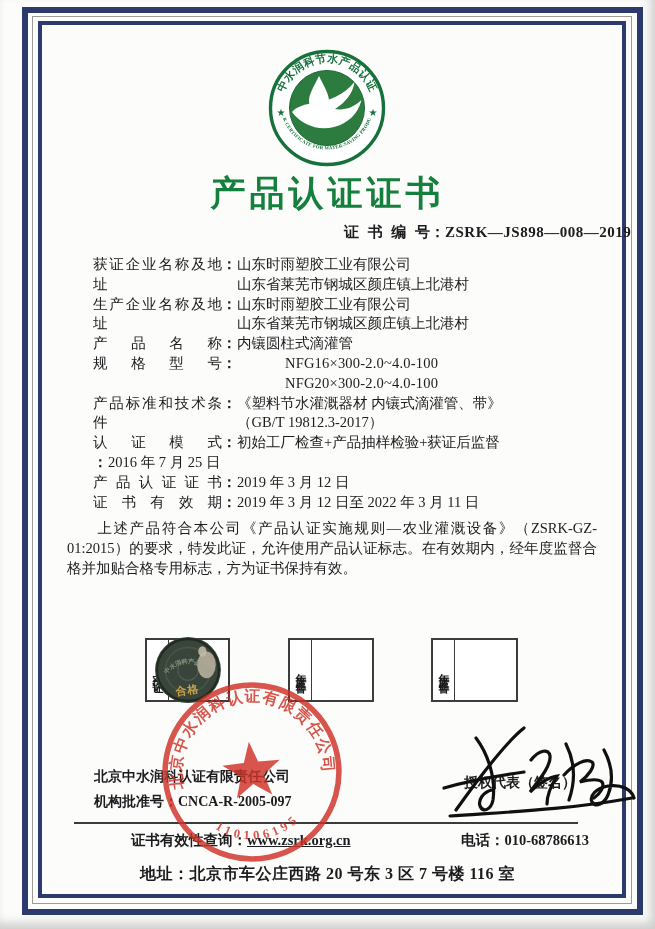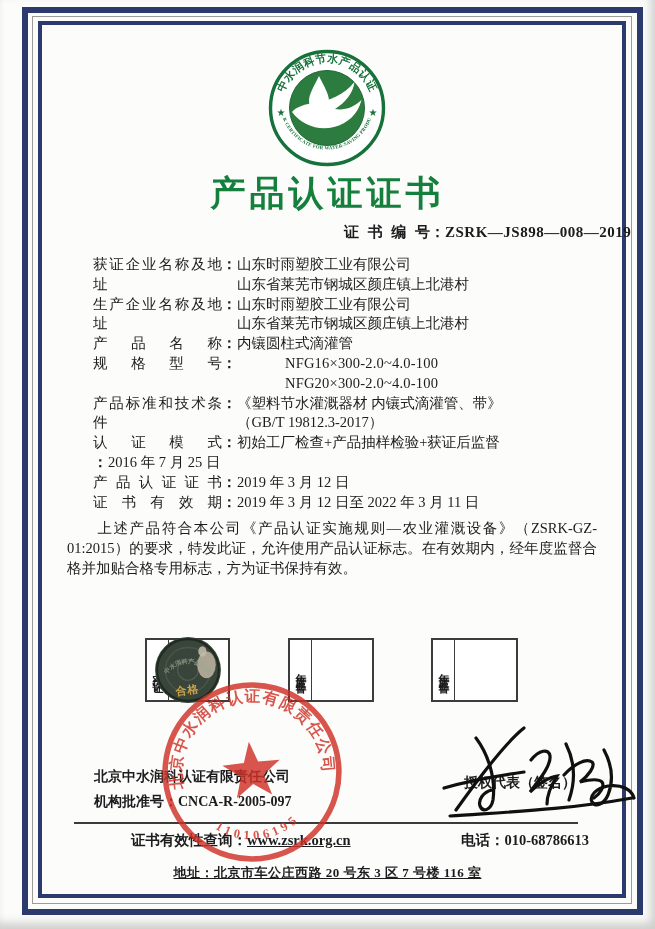--- a/index.html
+++ b/index.html
@@ -48,21 +48,21 @@
 
   .issuer{position:absolute;left:94px;top:764px;font-size:14px;font-weight:bold;line-height:25px;white-space:nowrap;}
   .signer{position:absolute;left:464px;top:774px;font-size:14px;font-weight:bold;white-space:nowrap;}
   .signature{position:absolute;left:436px;top:720px;width:205px;height:105px;z-index:3;}
   .stamp{position:absolute;left:156px;top:676px;width:192px;height:192px;z-index:4;opacity:.82;transform:rotate(-6deg);}
 
   .rule{position:absolute;left:74px;top:822px;width:504px;border-top:2px solid #3b3b3b;}
   .query{position:absolute;left:131px;top:831px;font-size:14.5px;font-weight:bold;white-space:nowrap;}
   .query .site{text-decoration:underline;}
   .phone{position:absolute;left:428px;top:831px;font-size:14.5px;font-weight:bold;white-space:nowrap;padding-left:33px;}
-  .address{position:absolute;left:0;right:0;top:864px;text-align:center;font-size:13px;font-weight:bold;letter-spacing:.5px;text-decoration:underline;}
+  .address{position:absolute;left:0;right:0;top:864px;text-align:center;font-size:16px;font-weight:bold;letter-spacing:.5px;}
 
   svg text{font-family:"Liberation Serif","DejaVu Serif",serif;}
 </style>
 </head>
 <body>
 
 <div class="paper">
 
   <div class="frame-outer"></div>
   <div class="frame-line"></div>

